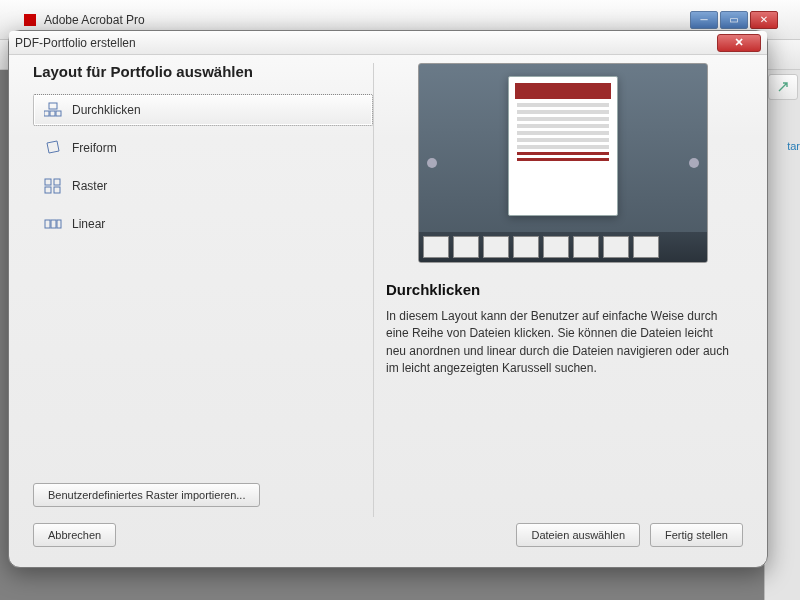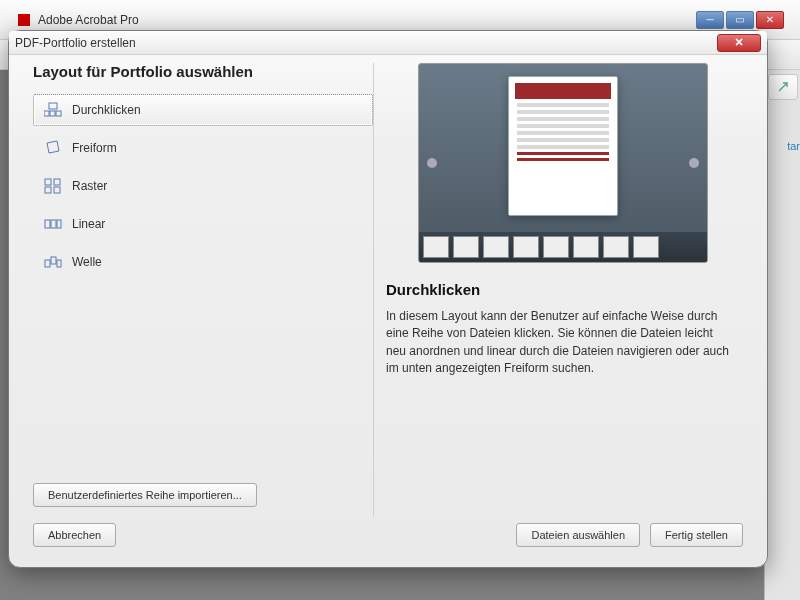--- a/index.html
+++ b/index.html
@@ -1,20 +1,20 @@
 <!DOCTYPE html>
 <html><head>
 <meta charset="utf-8">
 <style>
 * { box-sizing: border-box; margin: 0; padding: 0; font-family: "Segoe UI", Tahoma, sans-serif; }
 body { width: 800px; height: 600px; background: #d8d8d8; overflow: hidden; position: relative; }
 
 
 .parent-window { position: absolute; top: 0; left: 0; width: 800px; height: 600px; background: #e8e8e8; }
-.parent-titlebar { height: 40px; background: linear-gradient(#fdfdfd,#eaeaea); border-bottom: 1px solid #ccc; display: flex; align-items: center; padding: 0 16px; }
+.parent-titlebar { height: 40px; background: linear-gradient(#fdfdfd,#eaeaea); border-bottom: 1px solid #ccc; display: flex; align-items: center; padding: 0 22px; }
 .parent-titlebar .app-icon { width: 16px; height: 16px; margin-right: 6px; }
 .parent-titlebar .title { font-size: 12px; color: #333; }
 .parent-winbtns { margin-left: auto; display: flex; gap: 0; }
 .parent-winbtns .wbtn { width: 28px; height: 18px; border: 1px solid #5a7aa5; border-radius: 2px; margin-left: 2px; display: flex; align-items: center; justify-content: center; font-size: 10px; color: #fff; background: linear-gradient(#7fa6d6,#4a77b6); }
 .parent-winbtns .wbtn.close { background: linear-gradient(#e07070,#c93030); border-color: #9b2b2b; }
 .parent-toolbar { height: 30px; background: linear-gradient(#f6f6f6,#e6e6e6); border-bottom: 1px solid #ccc; }
 .parent-body { background: #808080; height: 542px; position: relative; }
 .parent-sidebar { position: absolute; right: 0; top: 0; width: 36px; height: 100%; background: #e4e4e4; border-left: 1px solid #bbb; }
 .parent-sidebar .side-btn { width: 30px; height: 26px; margin: 4px auto; border: 1px solid #c9c9c9; border-radius: 3px; background: linear-gradient(#fefefe,#ececec); display:flex; align-items:center; justify-content:center; font-size:11px; color:#3a6; }
 .parent-sidebar .side-label { font-size: 11px; color: #2a7fb8; text-align: right; margin-top: 40px; }
@@ -133,33 +133,23 @@
         <div class="layout-item">
           <span class="li-icon">
             <svg viewBox="0 0 18 16">
                 <rect x="1" y="4" width="5" height="8" fill="none" stroke="#5a7ab0"></rect>
                 <rect x="7" y="4" width="5" height="8" fill="none" stroke="#5a7ab0"></rect>
                 <rect x="13" y="4" width="4" height="8" fill="none" stroke="#5a7ab0"></rect>
               </svg>
           </span>
           <span>Linear</span>
         </div>
-        <div class="layout-item">
-          <span class="li-icon">
-            <svg viewBox="0 0 18 16">
-                <rect x="1" y="6" width="5" height="7" fill="none" stroke="#5a7ab0"></rect>
-                <rect x="7" y="3" width="5" height="7" fill="none" stroke="#5a7ab0"></rect>
-                <rect x="13" y="6" width="4" height="7" fill="none" stroke="#5a7ab0"></rect>
-              </svg>
-          </span>
-          <span>Welle</span>
-        </div>
       </div>
 
-      <button class="import-btn">Benutzerdefiniertes Reihe importieren...</button>
+      <button class="import-btn">Benutzerdefiniertes Raster importieren...</button>
     </div>
 
     <div class="divider"></div>
 
     <div class="right-pane">
       <div class="preview">
         <div class="knob l"></div>
           <div class="knob r"></div>
         <div class="doc">
           <div class="hdr"></div>
@@ -178,21 +168,21 @@
             <div class="th"></div>
             <div class="th"></div>
             <div class="th"></div>
           <div class="th"></div>
             <div class="th"></div>
             <div class="th"></div>
             <div class="th"></div>
         </div>
       </div>
       <h3>Durchklicken</h3>
-      <p>In diesem Layout kann der Benutzer auf einfache Weise durch eine Reihe von Dateien klicken. Sie können die Dateien leicht neu anordnen und linear durch die Dateien navigieren oder auch im unten angezeigten Freiform suchen.</p>
+      <p>In diesem Layout kann der Benutzer auf einfache Weise durch eine Reihe von Dateien klicken. Sie können die Dateien leicht neu anordnen und linear durch die Dateien navigieren oder auch im leicht angezeigten Karussell suchen.</p>
     </div>
   </div>
 
   <div class="dlg-footer">
     <button class="btn">Abbrechen</button>
     <div class="spacer"></div>
     <button class="btn">Dateien auswählen</button>
     <button class="btn">Fertig stellen</button>
   </div>
 </div>

